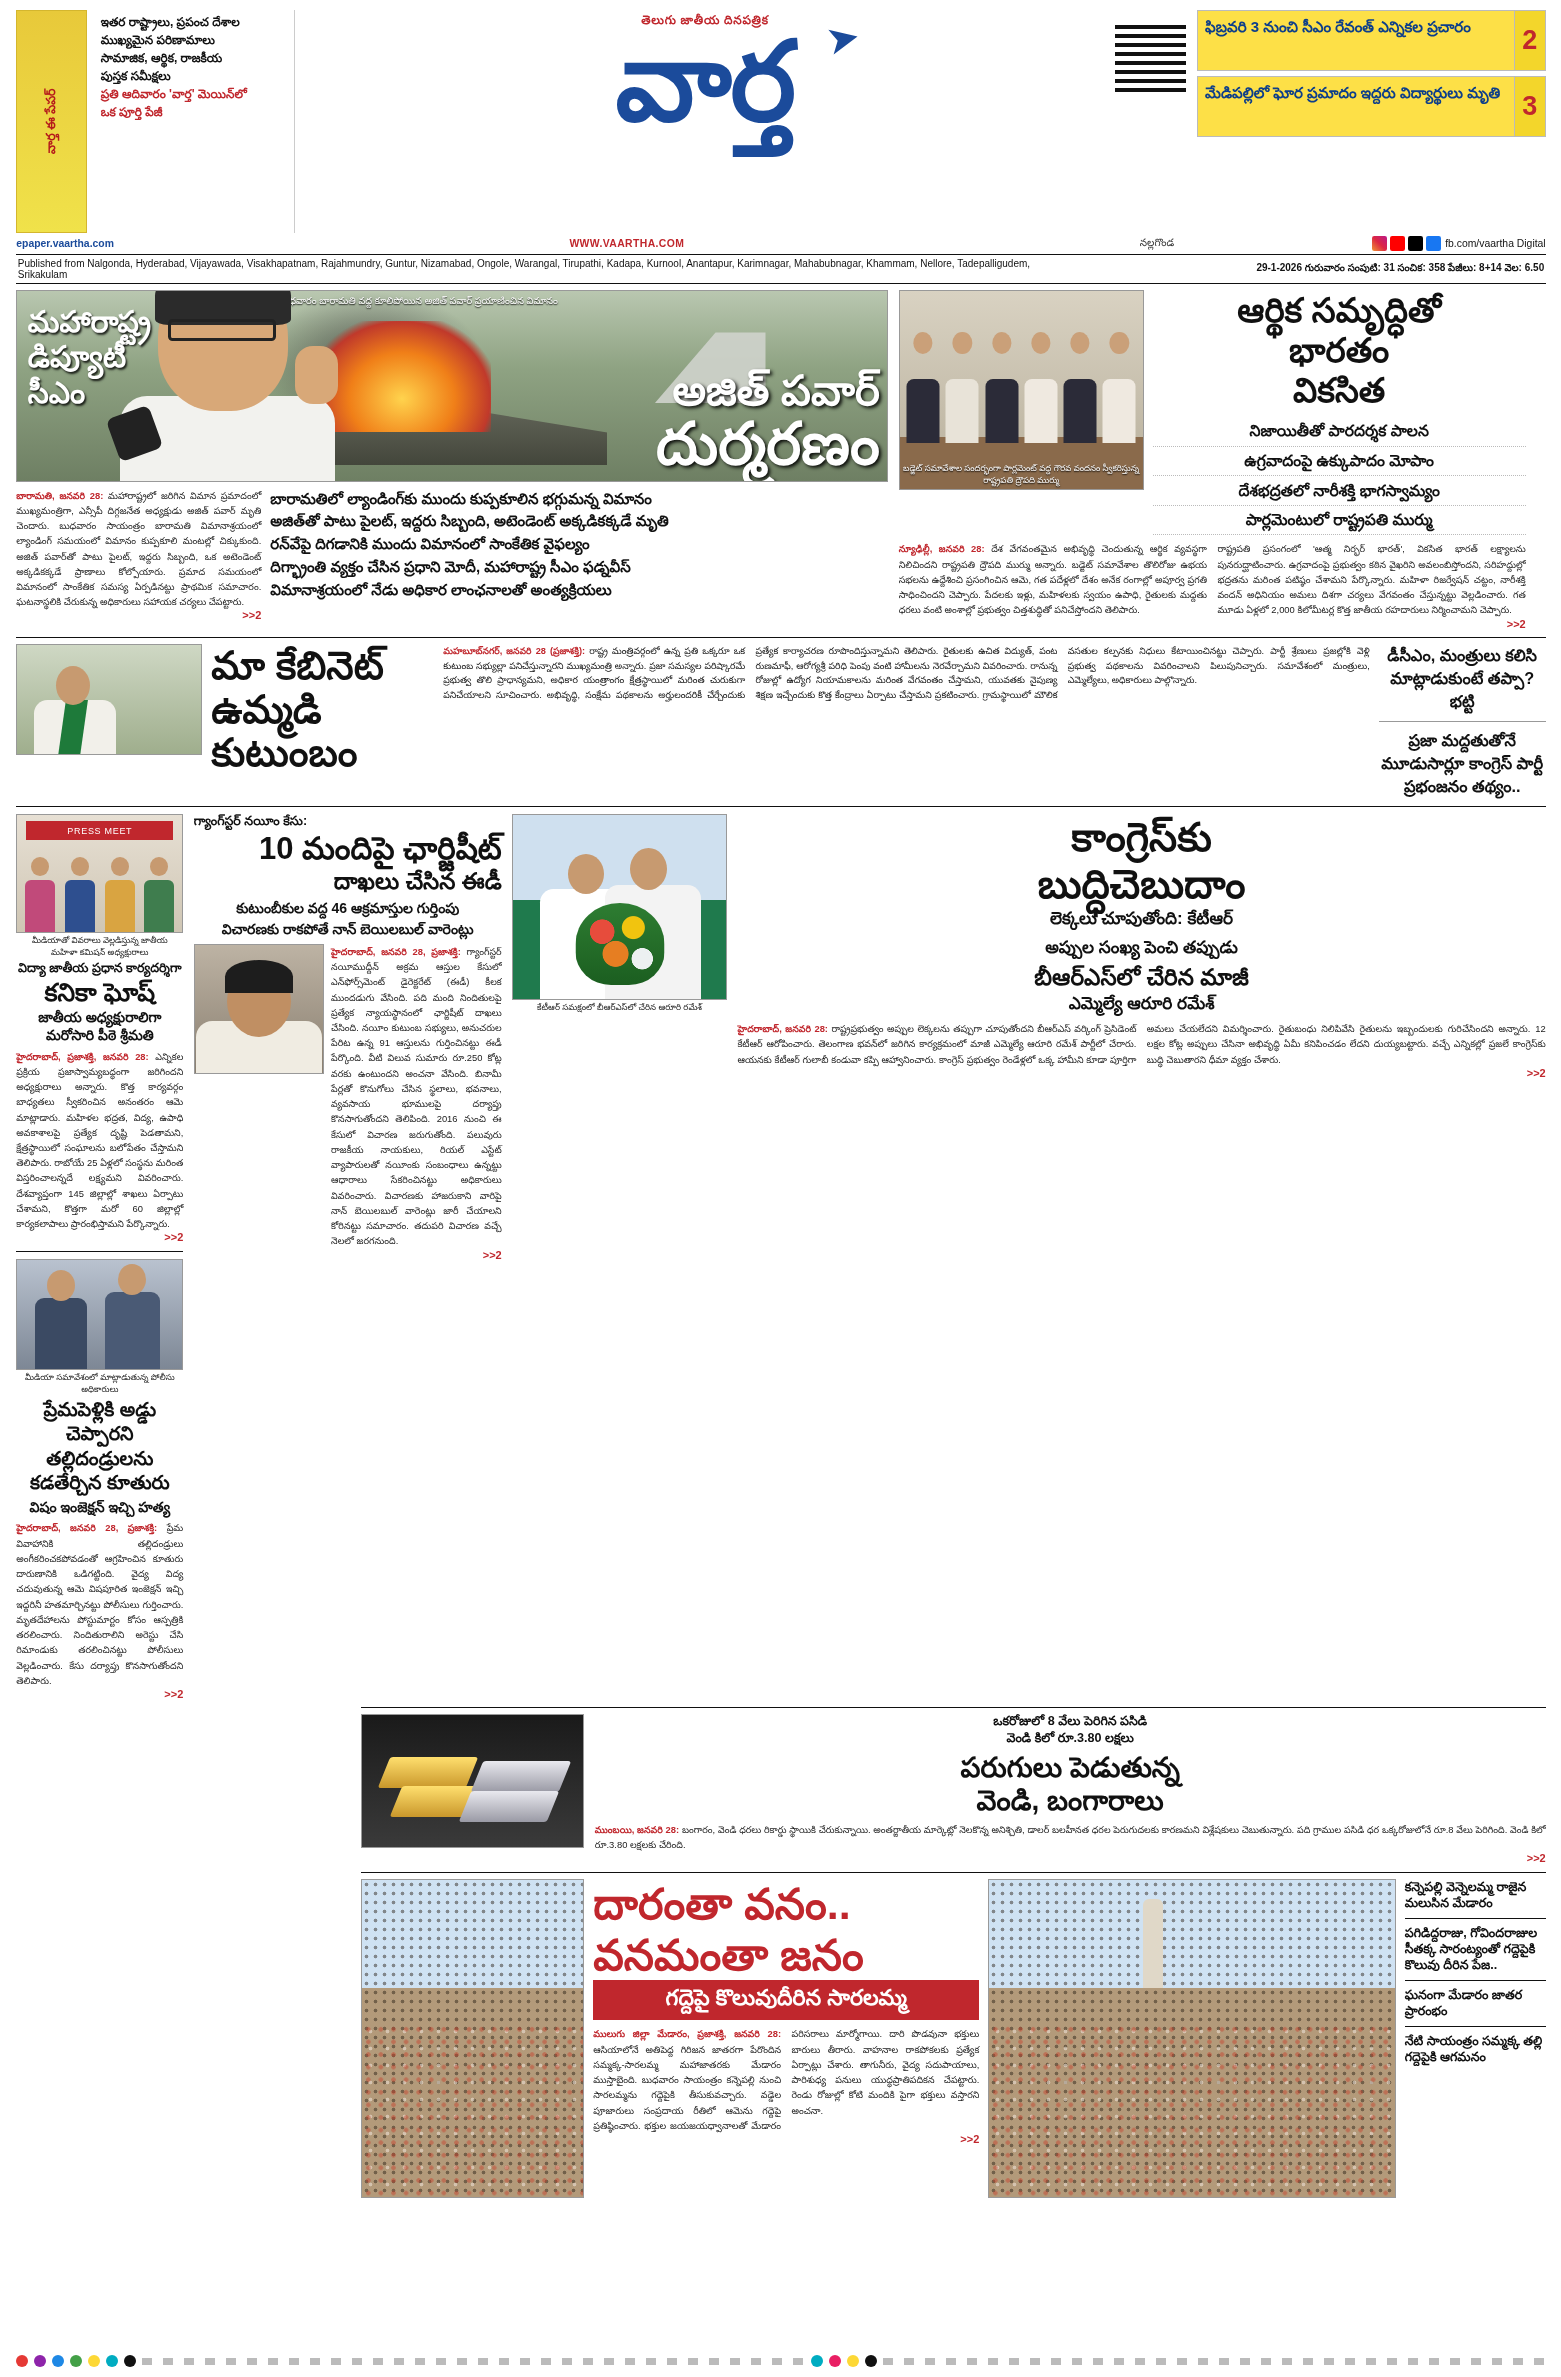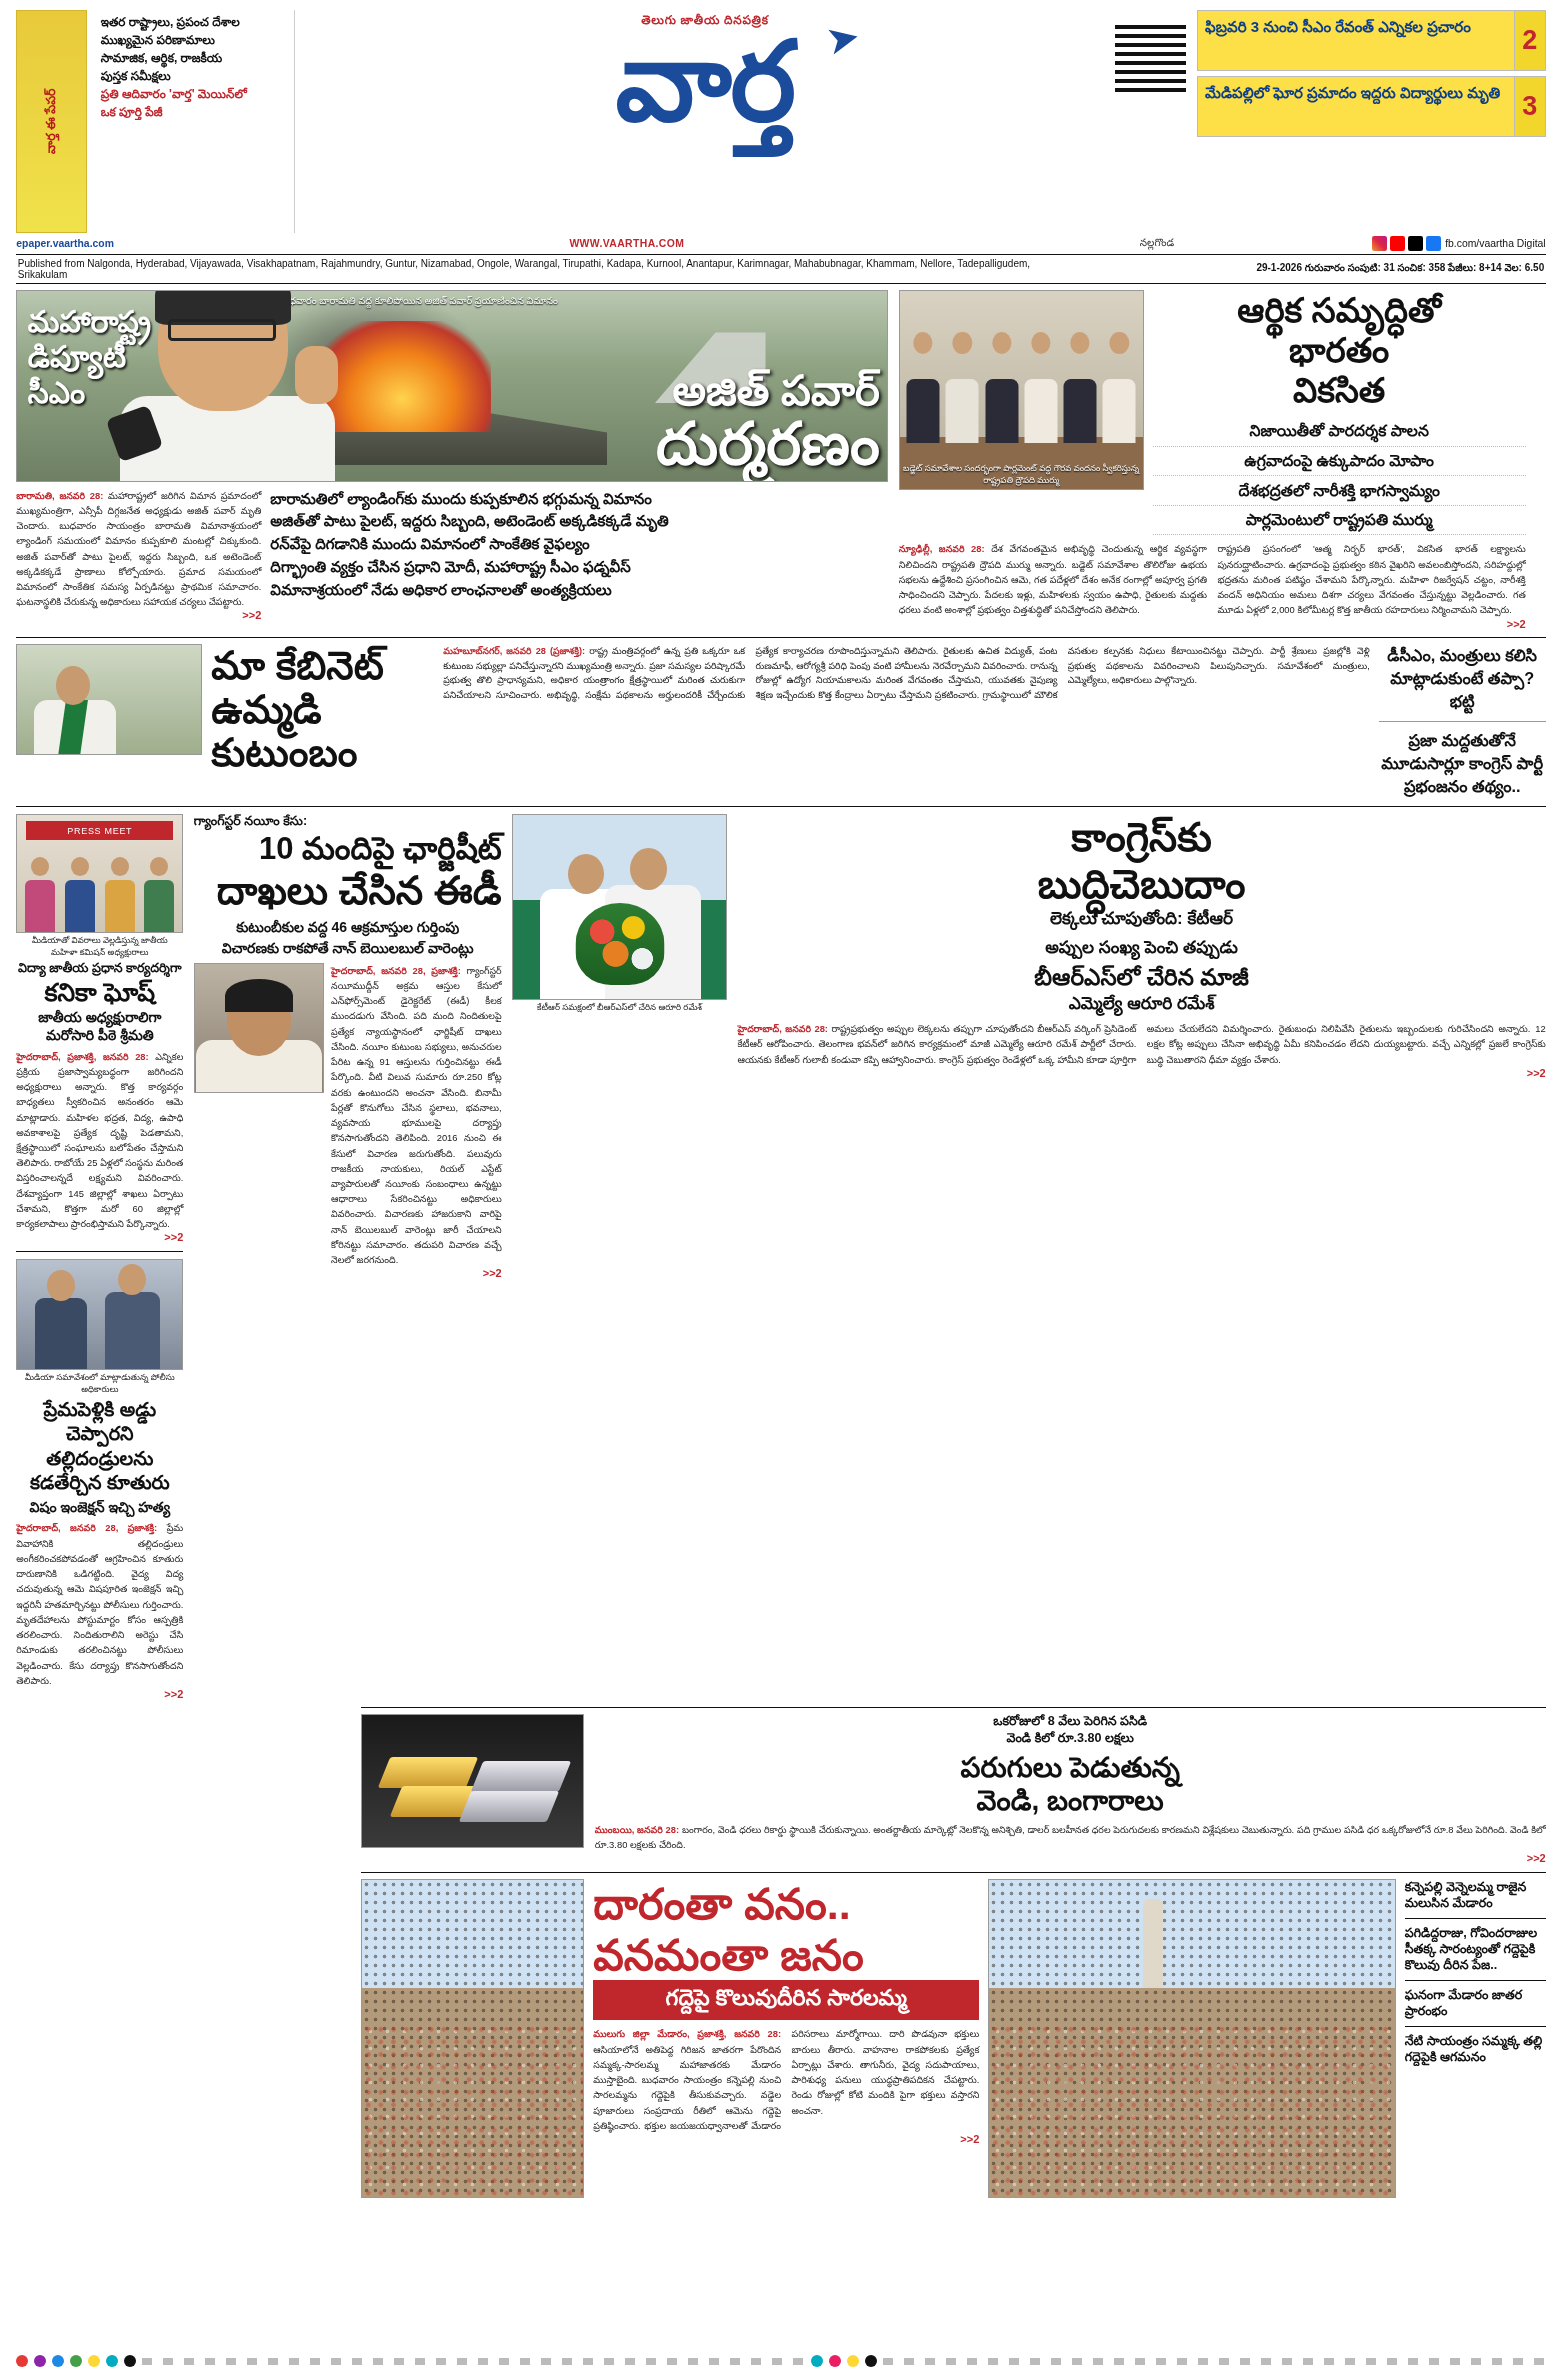--- a/index.html
+++ b/index.html
@@ -440,21 +440,21 @@
       <div class="body-txt" style="margin-top:4.5px;">
         <span class="dateline">హైదరాబాద్, జనవరి 28, ప్రజాశక్తి:</span>
         <span>ప్రేమ వివాహానికి తల్లిదండ్రులు అంగీకరించకపోవడంతో ఆగ్రహించిన కూతురు దారుణానికి ఒడిగట్టింది. వైద్య విద్య చదువుతున్న ఆమె విషపూరిత ఇంజెక్షన్ ఇచ్చి ఇద్దరినీ హతమార్చినట్టు పోలీసులు గుర్తించారు. మృతదేహాలను పోస్టుమార్టం కోసం ఆస్పత్రికి తరలించారు. నిందితురాలిని అరెస్టు చేసి రిమాండుకు తరలించినట్టు పోలీసులు వెల్లడించారు. కేసు దర్యాప్తు కొనసాగుతోందని తెలిపారు.</span>
       </div>
       <div class="more">&gt;&gt;2</div>
     </div>
 
     <div class="d2b">
       <div class="kicker" style="text-align:left;">గ్యాంగ్‌స్టర్ నయీం కేసు:</div>
       <div class="hd-lg" style="font-size:31px;text-align:right;">10 మందిపై ఛార్జిషీట్</div>
-      <div class="hd-lg" style="font-size:39px;text-align:right;">దాఖలు చేసిన ఈడీ</div>
+      <div class="hd-lg" style="font-size:23px;text-align:right;">దాఖలు చేసిన ఈడీ</div>
       <div class="hd-sm" style="margin-top:4.5px;">కుటుంబీకుల వద్ద 46 ఆక్రమాస్తుల గుర్తింపు</div>
       <div class="hd-sm" style="margin-top:2.2px;">విచారణకు రాకపోతే నాన్ బెయిలబుల్ వారెంట్లు</div>
 
       <div style="display:flex;gap:7.4px;margin-top:6px;">
         <div class="photo-box ph-portrait2" style="width:130px;flex:none;">
           <div class="bd"></div>
             <div class="hd"></div>
             <div class="hr"></div>
         </div>
         <div class="body-txt">

